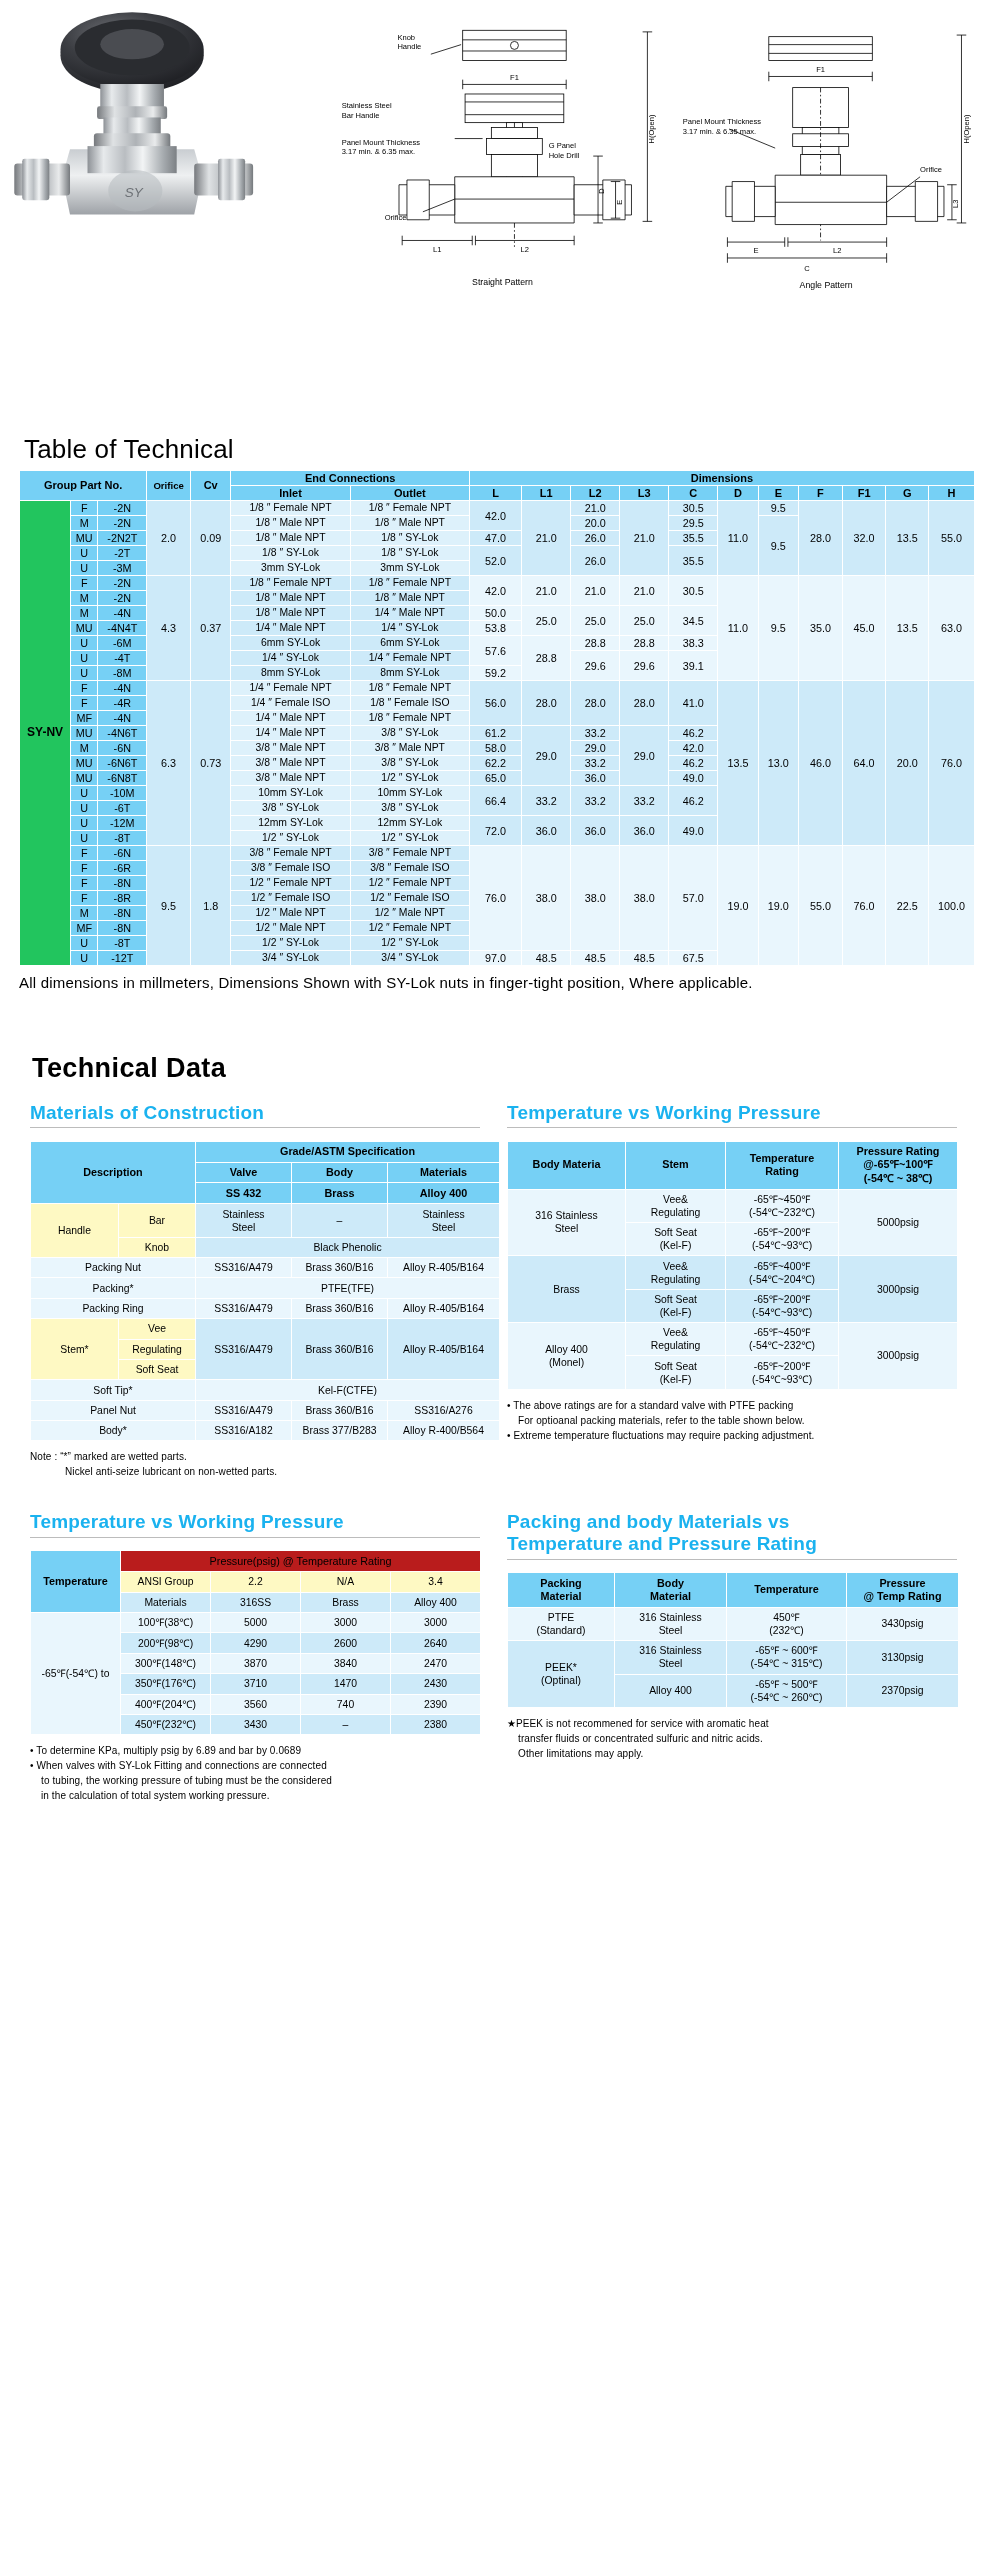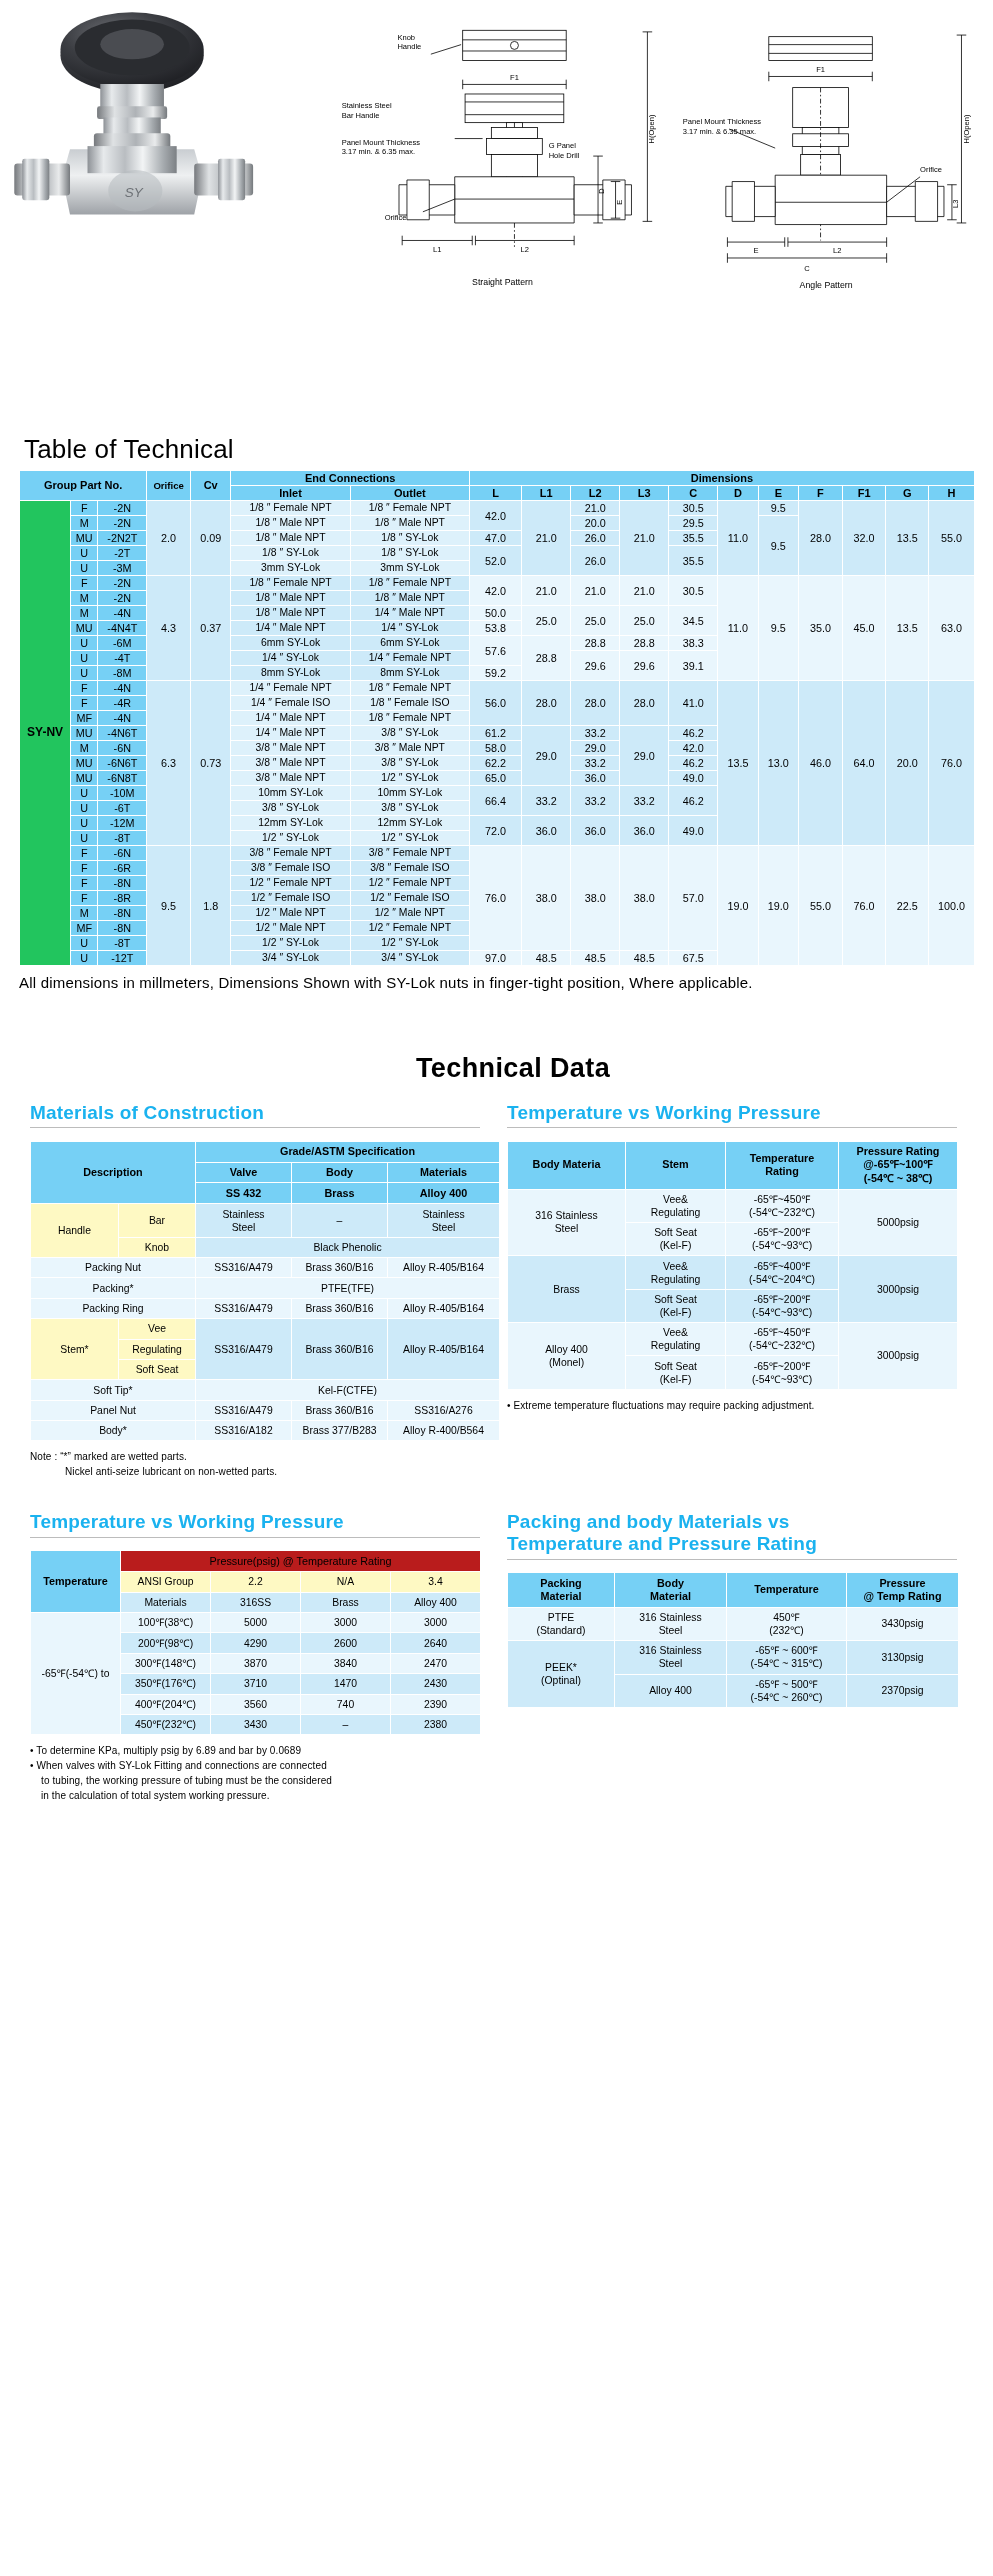--- a/index.html
+++ b/index.html
@@ -25,21 +25,21 @@
   .drawing { position:absolute; }
   .drawing svg { display:block; }
 
   
   h1.sect {
     font-size:26px; font-weight:400; margin:0;
     padding:0 0 4.8px 24px; letter-spacing:0.2px;
   }
   h1.sect-bold {
     font-size:27px; font-weight:700; margin:0;
-    padding:0 0 0 32px; letter-spacing:0.4px;text-align:center;
+    padding:0 0 0 32px; letter-spacing:0.4px;
   }
   h2.sub {
     font-size:19px; font-weight:700; color:#1ab2ef; margin:0;
     padding:0 0 3.2px 0; letter-spacing:0.2px;
   }
   .sub-rule { border-bottom:0.8px solid #bcbcbc; margin-bottom:12.8px; }
 
   
   .dimwrap { padding:0 19px; }
   table.dim {
@@ -774,20 +774,21 @@
                 <td class="b1">-65℉~450℉<br>(-54℃~232℃)</td>
                 <td class="b1" rowspan="2">3000psig</td>
               </tr>
               <tr>
                 <td class="b1">Soft Seat<br>(Kel-F)</td>
                 <td class="b1">-65℉~200℉<br>(-54℃~93℃)</td>
               </tr>
             </tbody>
         </table>
         <div class="foot" id="tp1-notes">
+            <span class="ind">• The above ratings are for a standard valve with PTFE packing<br>  For optioanal packing materials, refer to the table shown below.</span>
             <span class="ind">• Extreme temperature fluctuations may require packing adjustment.</span>
           </div>
       </div>
     </div>
 
     <div style="height:32px"></div>
 
     <div class="cols">
 
       <div class="col">
@@ -896,18 +897,21 @@
                 <td class="b2">-65℉ ~ 600℉<br>(-54℃ ~ 315℃)</td>
                 <td class="b2">3130psig</td>
               </tr>
               <tr>
                 <td class="b2">Alloy 400</td>
                 <td class="b2">-65℉ ~ 500℉<br>(-54℃ ~ 260℃)</td>
                 <td class="b2">2370psig</td>
               </tr>
             </tbody>
         </table>
+        <div class="foot" id="pk-notes">
+            <span class="ind">★PEEK is not recommened for service with aromatic heat<br>  transfer fluids or concentrated sulfuric and nitric acids.<br>  Other limitations may apply.</span>
+          </div>
       </div>
     </div>
   </div>
 
 </div>
 
 
 </body></html>

